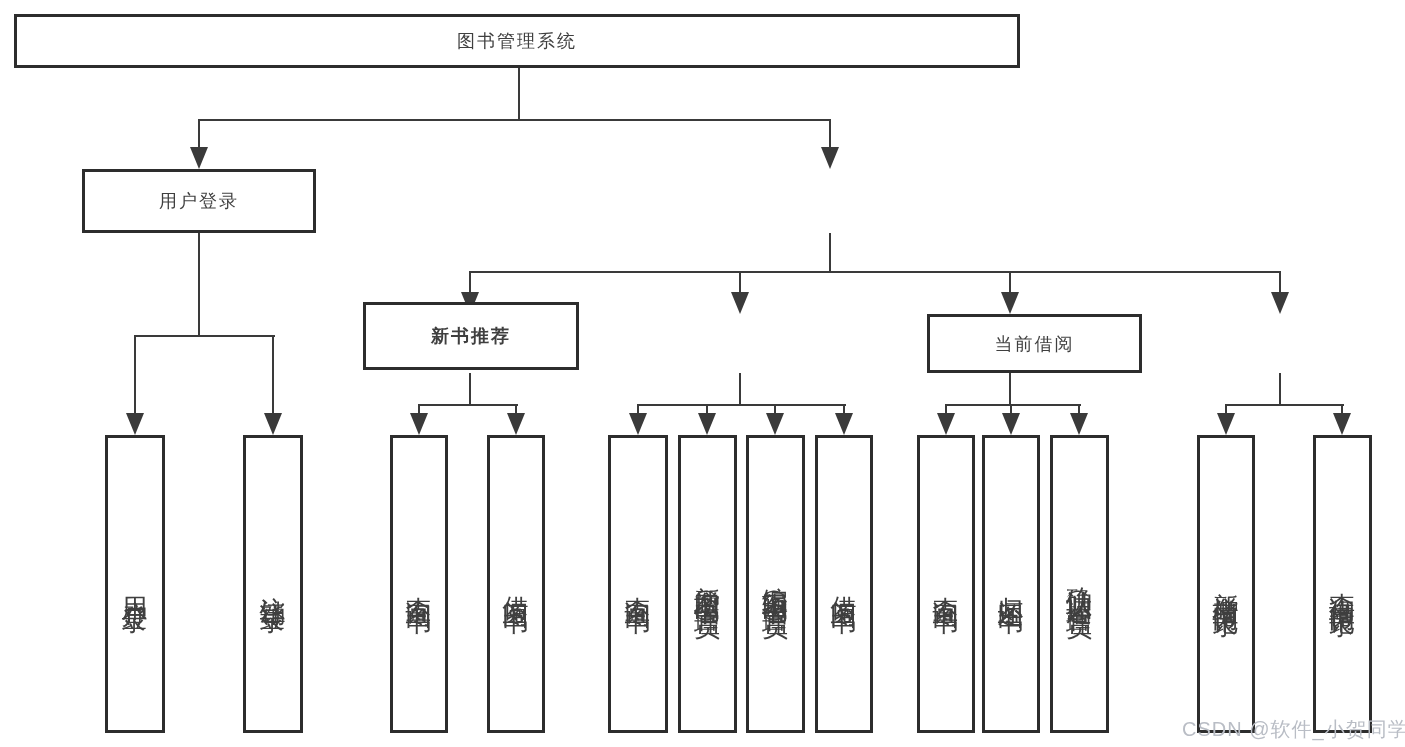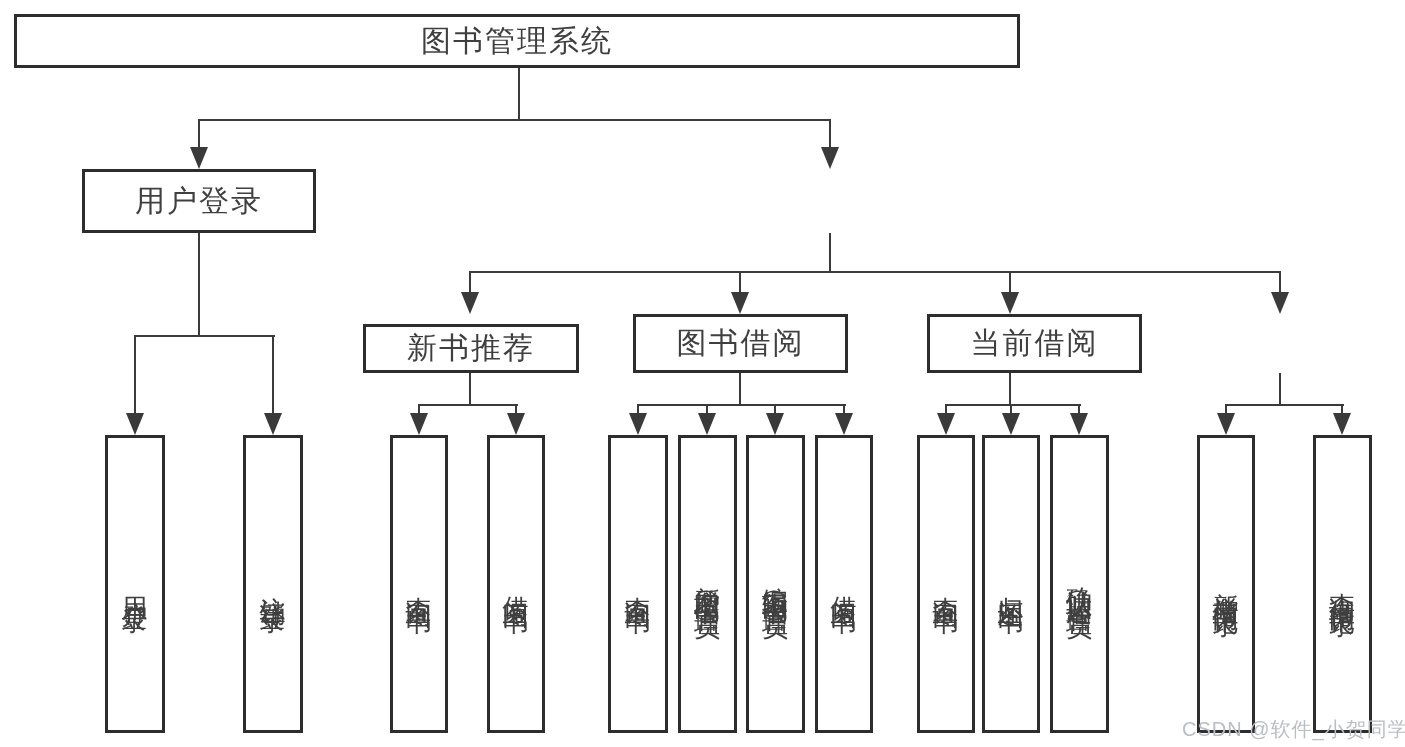--- a/index.html
+++ b/index.html
@@ -4,21 +4,21 @@
 <style>
   html, body { margin:0; padding:0; background:#ffffff; }
   .canvas {
     position:relative; width:1405px; height:747px; background:#ffffff;
     font-family:"Liberation Sans", sans-serif; color:#3f3f3f; overflow:hidden;
   }
   .node {
     position:absolute; box-sizing:border-box;
     border:3px solid #2d2d2d; background:#ffffff;
     display:flex; align-items:center; justify-content:center;
-    font-size:30px; letter-spacing:2px; white-space:nowrap;
+    font-size:18px; letter-spacing:2px; white-space:nowrap;
   }
   .leaf {
     position:absolute; box-sizing:border-box; top:435px; height:298px;
     border:3px solid #2d2d2d; background:#ffffff;
     display:flex; align-items:center; justify-content:center;
   }
   .vtext {
     writing-mode:vertical-rl; letter-spacing:4px;
     font-size:26px; line-height:1; color:#3f3f3f;
   }
@@ -58,25 +58,22 @@
   <div class="drop" style="left:134px; top:335px; height:78px;"></div>
   <div class="drop" style="left:272px; top:335px; height:78px;"></div>
 
   <div class="vl" style="left:829px; top:233px; height:38px;"></div>
   <div class="hl" style="left:469px; top:271px; width:812px;"></div>
   <div class="drop" style="left:469px; top:271px; height:21px;"></div>
   <div class="drop" style="left:739px; top:271px; height:21px;"></div>
   <div class="drop" style="left:1009px; top:271px; height:21px;"></div>
   <div class="drop" style="left:1279px; top:271px; height:21px;"></div>
 
-  <div class="node" style="left:363px; top:324px; width:216px; height:49px;">
+  <div class="node" style="left:363px; top:302px; width:216px; height:68px;font-weight:bold;">
     <span>新书推荐</span>
-  </div>
-  <div class="node" style="left:633px; top:314px; width:215px; height:59px;">
-    <span>图书借阅</span>
   </div>
   <div class="node" style="left:903px; top:314px; width:215px; height:59px;margin-left:24px;">
     <span>当前借阅</span>
   </div>
 
   <div class="vl" style="left:469px; top:373px; height:31px;"></div>
   <div class="hl" style="left:418px; top:404px; width:100px;"></div>
   <div class="drop" style="left:418px; top:404px; height:9px;"></div>
   <div class="drop" style="left:515px; top:404px; height:9px;"></div>
 

